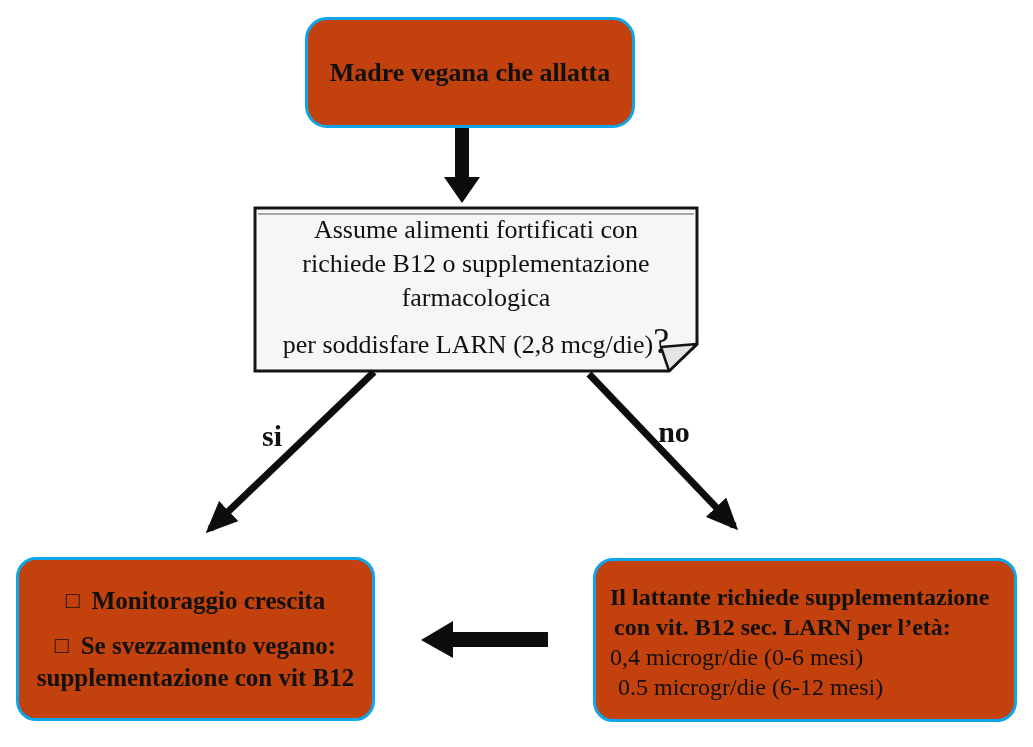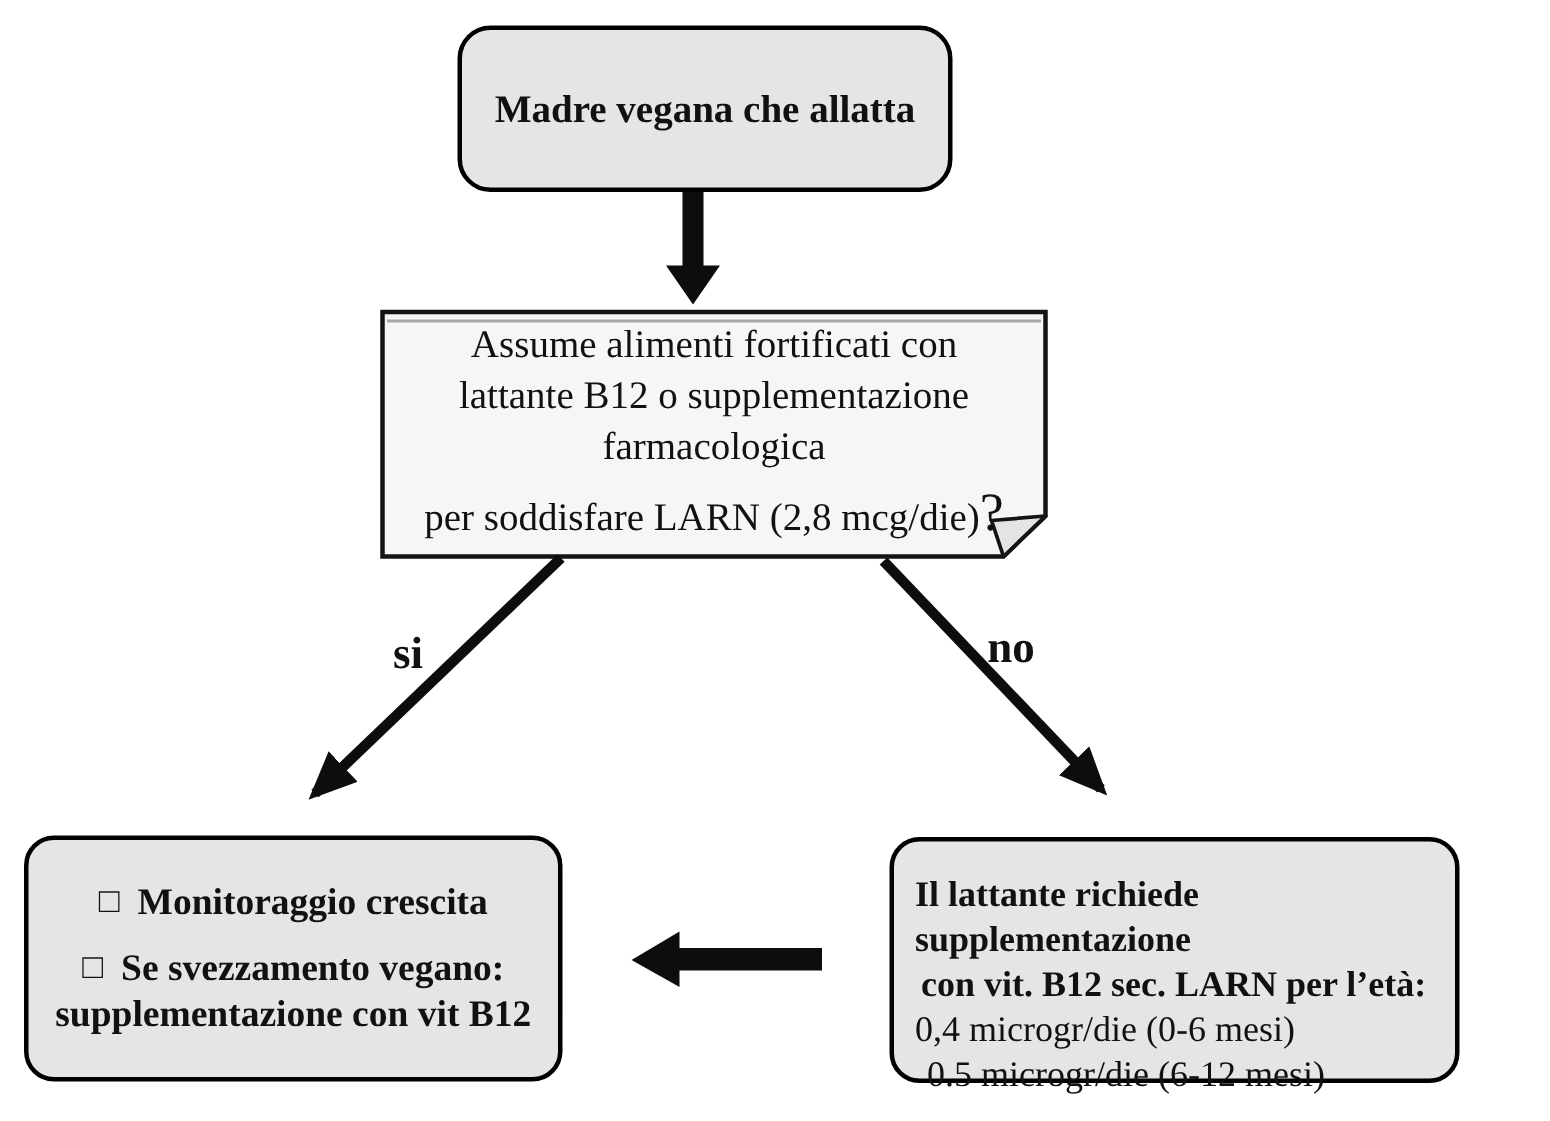--- a/index.html
+++ b/index.html
@@ -5,21 +5,21 @@
   html,body { margin:0; padding:0; background:#ffffff; }
   .canvas {
     position:relative; width:1033px; height:747px; background:#ffffff;
     font-family:"Liberation Serif", serif; color:#111111; overflow:hidden;
   }
   .layer { position:absolute; left:0; top:0; }
 
   
   .node {
     position:absolute; box-sizing:border-box;
-    background:#e5e5e5; border:3px solid #000000; border-radius:22px;
+    background:#c2410c; border:3px solid #0ea5e9; border-radius:22px;
     display:flex; align-items:center; justify-content:center; text-align:center;
   }
   #start-node  { left:305px; top:17px;  width:330px; height:111px; }
   .start-text  { font-weight:bold; font-size:26px; }
 
   
   .question-text {
     position:absolute; left:258px; top:213px; width:436px;
     text-align:center; font-size:26px; line-height:34px;
   }
@@ -31,21 +31,21 @@
   #label-no { left:648px; top:403px; width:52px;text-align:center; }
 
   #outcome-left {
     left:16px; top:557px; width:359px; height:164px; border-radius:20px;
     flex-direction:column; gap:13px;
     font-weight:bold; font-size:25px; line-height:31px;
   }
   .bullet { font-size:23px; margin-right:12px; position:relative; top:-1px; }
 
   #outcome-right {
-    left:593px; top:558px; width:380px; height:164px; border-radius:20px;
+    left:593px; top:558px; width:424px; height:164px; border-radius:20px;
     flex-direction:column; align-items:flex-start; justify-content:flex-start;
     padding:21px 8px 0 14px; text-align:left;
     font-size:24px; line-height:30px;
   }
   .bold-line { font-weight:bold; }
   .ind-4 { padding-left:4px; }
   .ind-8 { padding-left:8px; }
 </style>
 </head>
 <body>
@@ -71,21 +71,21 @@
 
     <polygon points="548,632 548,647 453,647 453,658 421,640 453,621 453,632" fill="#0d0d0d"></polygon>
   </svg>
 
   <div class="node" id="start-node">
     <div class="start-text">Madre vegana che allatta</div>
   </div>
 
   <div class="question-text">
     <div>Assume alimenti fortificati con</div>
-    <div>lattante B12 o supplementazione</div>
+    <div>richiede B12 o supplementazione</div>
     <div>farmacologica</div>
     <div class="q-last">
       <span>per soddisfare LARN (2,8 mcg/die)</span><span class="qmark">?</span>
     </div>
   </div>
 
   <div class="edge-label" id="label-si">si</div>
   <div class="edge-label" id="label-no">no</div>
 
   <div class="node" id="outcome-left">

